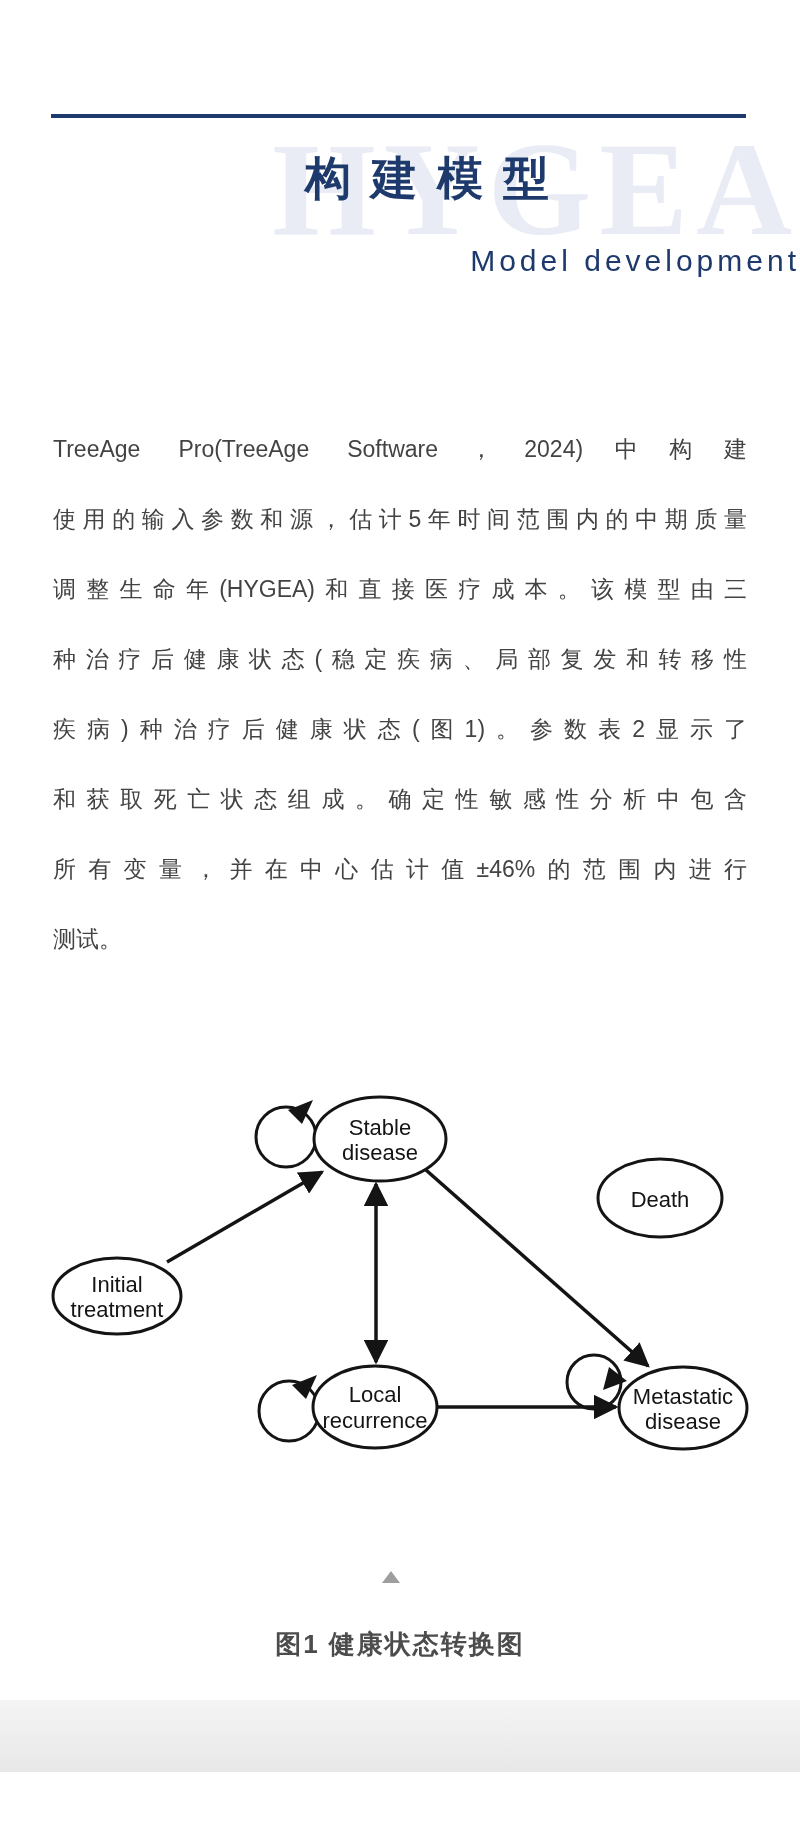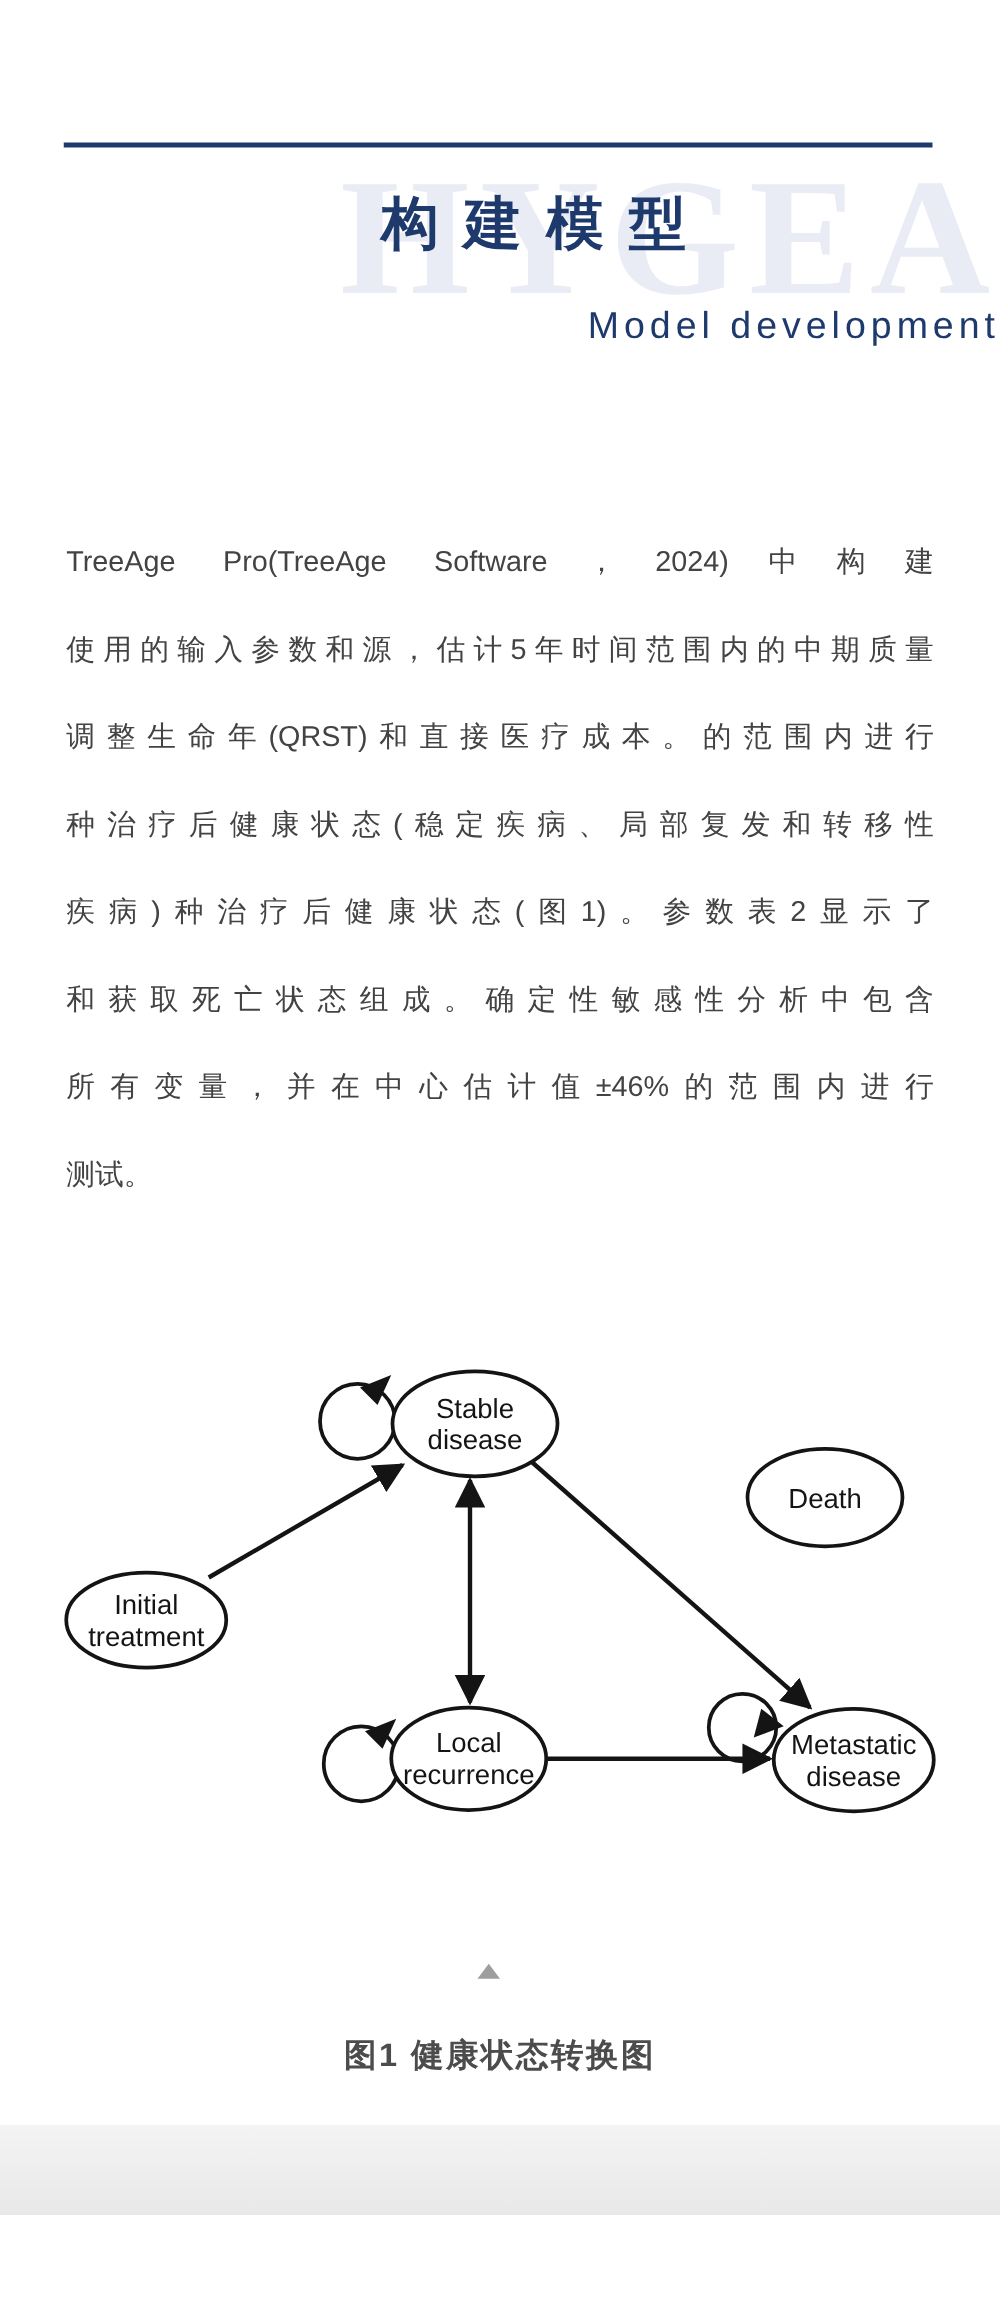--- a/index.html
+++ b/index.html
@@ -95,21 +95,21 @@
 
   <div class="top-divider"></div>
 
   <div class="watermark">HYGEA</div>
   <div class="section-title">构建模型</div>
   <div class="section-subtitle">Model development</div>
 
   <div class="body-paragraph">
     <div class="para-line">TreeAge Pro(TreeAge Software，2024)中构建</div>
     <div class="para-line">使用的输入参数和源，估计5年时间范围内的中期质量</div>
-    <div class="para-line">调整生命年(QRST)和直接医疗成本。的范围内进行</div>
+    <div class="para-line">调整生命年(HYGEA)和直接医疗成本。该模型由三</div>
     <div class="para-line">种治疗后健康状态(稳定疾病、局部复发和转移性</div>
     <div class="para-line">疾病)种治疗后健康状态(图1)。参数表2显示了</div>
     <div class="para-line">和获取死亡状态组成。确定性敏感性分析中包含</div>
     <div class="para-line">所有变量，并在中心估计值±46%的范围内进行</div>
     <div class="para-line">测试。</div>
   </div>
 
   <svg class="figure-image" viewBox="0 0 750 410" xmlns="http://www.w3.org/2000/svg">
     <defs>
       <marker id="ah" viewBox="0 0 10 10" refX="9" refY="5" markerWidth="7" markerHeight="7" orient="auto-start-reverse">

